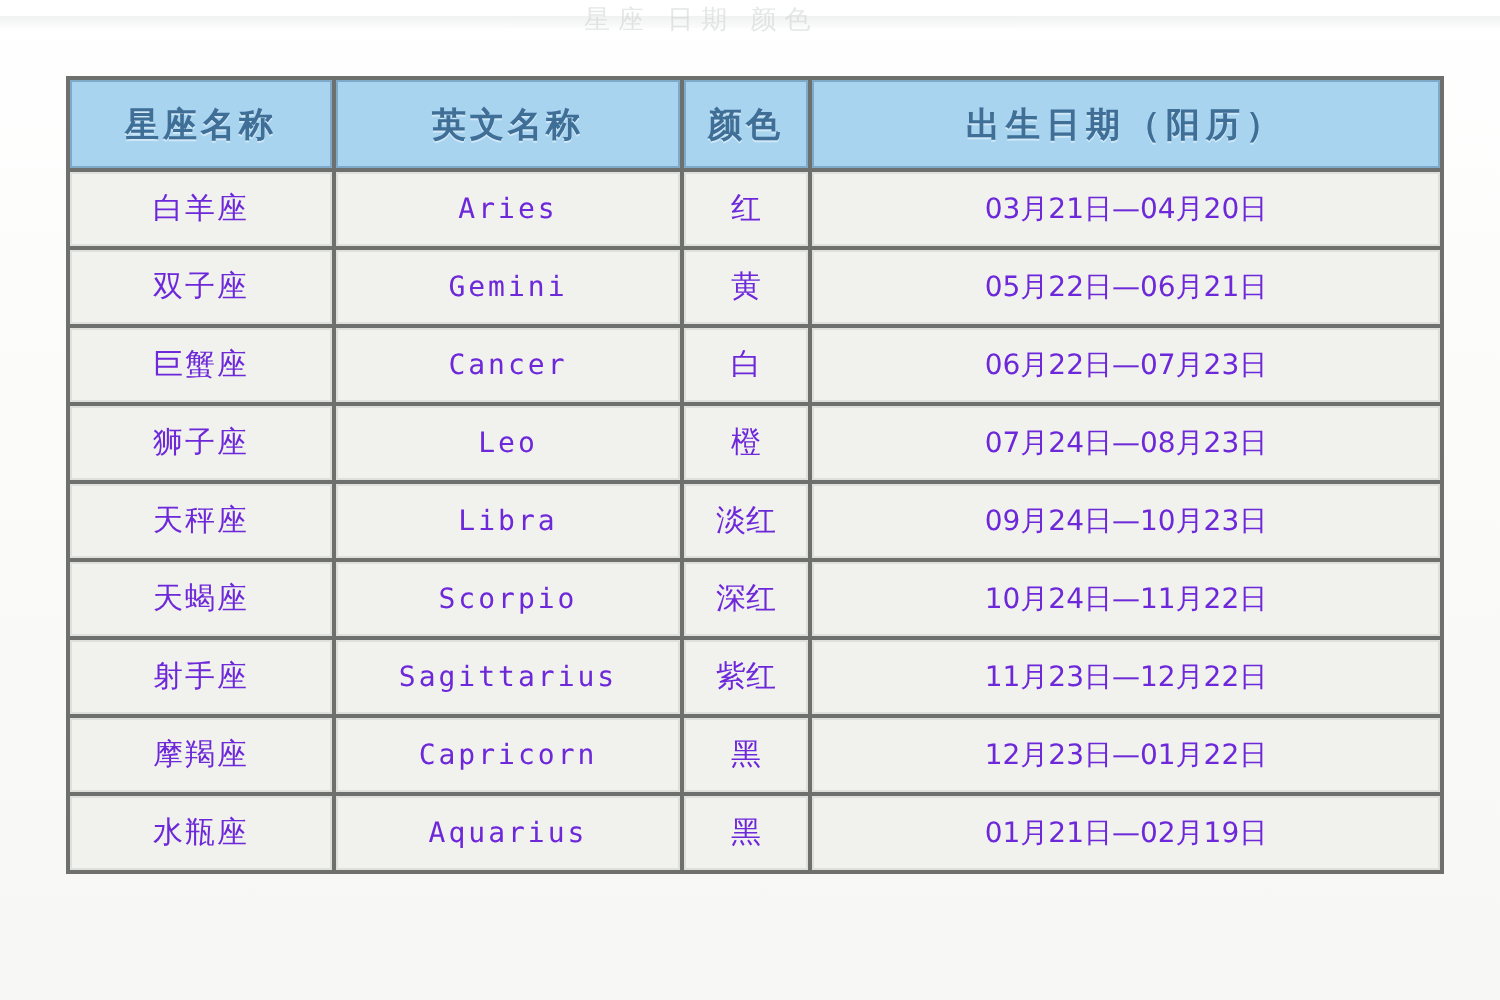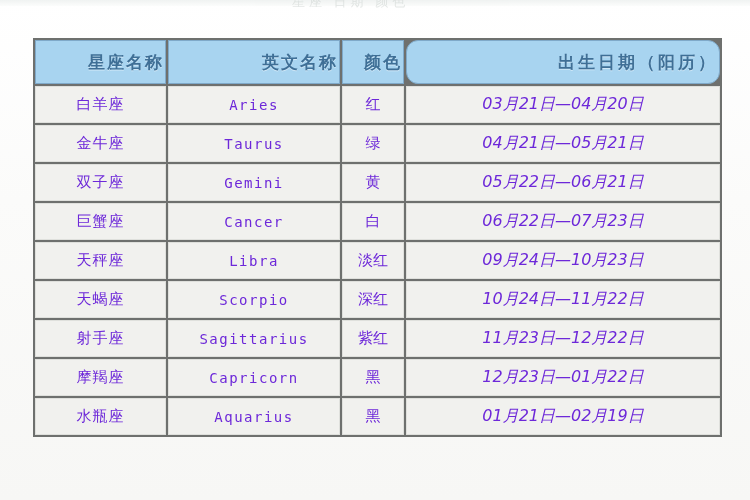--- a/index.html
+++ b/index.html
@@ -18,21 +18,21 @@
     position: relative;
     width: 750px;
     height: 500px;
     background: linear-gradient(180deg, #ffffff 0%, #fbfbfa 40%, #f7f7f5 100%);
     overflow: hidden;
   }
 
   
   .top-sliver {
     position: absolute;
-    top: 0;
+    top: 8px;
     left: 0;
     width: 750px;
     height: 6px;
     background: linear-gradient(180deg, #eef1f0 0%, #f6f8f7 60%, #fbfcfb 100%);
     opacity: 0.9;
   }
   .top-sliver .ghost {
     position: absolute;
     top: -7px;
     left: 292px;
@@ -63,27 +63,27 @@
   table.zodiac col.c-color { width: 62px;  }
   table.zodiac col.c-date  { width: 314px; }
 
   thead th {
     height: 40px;
     background: #a8d4f0;
     color: #3f6f96;
     font-size: 17px;
     font-weight: bold;
     letter-spacing: 2px;
-    text-align: right;
+    text-align: center;
     vertical-align: middle;
     border: 1px solid #7fa9c9;
     text-shadow: 0 1px 0 rgba(255,255,255,0.45);
     font-family: "DejaVu Sans", "Liberation Sans", sans-serif;
   }
-  thead th.th-date { letter-spacing: 3px; border-radius: 12px; }
+  thead th.th-date { letter-spacing: 3px; }
 
   tbody td {
     height: 33px;
     background: #f1f1ee;
     color: #6d28d9;
     font-size: 15px;
     text-align: center;
     vertical-align: middle;
     border: 1px solid #dfe0dc;
     font-family: "DejaVu Sans", "Liberation Sans", sans-serif;
@@ -91,23 +91,22 @@
   }
 
   tbody td.cell-en {
     font-family: "DejaVu Sans Mono", "Liberation Mono", monospace;
     font-size: 14px;
     letter-spacing: 1.5px;
   }
 
   tbody td.cell-date {
     font-family: "DejaVu Sans", "Liberation Sans", sans-serif;
-    font-size: 16px;
+    font-size: 14px;
     letter-spacing: 0px;
-    font-style: italic;
   }
 
   tbody td.cell-color {
     letter-spacing: 0px;
   }
 </style>
 </head>
 <body>
 
 <div id="page">
@@ -133,36 +132,36 @@
         </tr>
       </thead>
       <tbody id="table-body">
           <tr>
             <td class="cell-name">白羊座</td>
             <td class="cell-en">Aries</td>
             <td class="cell-color">红</td>
             <td class="cell-date">03月21日—04月20日</td>
           </tr>
           <tr>
-            <td class="cell-name">金牛座</td>
-            <td class="cell-en">Taurus</td>
-            <td class="cell-color">绿</td>
-            <td class="cell-date">04月21日—05月21日</td>
-          </tr>
-          <tr>
             <td class="cell-name">双子座</td>
             <td class="cell-en">Gemini</td>
             <td class="cell-color">黄</td>
             <td class="cell-date">05月22日—06月21日</td>
           </tr>
           <tr>
             <td class="cell-name">巨蟹座</td>
             <td class="cell-en">Cancer</td>
             <td class="cell-color">白</td>
             <td class="cell-date">06月22日—07月23日</td>
+          </tr>
+          <tr>
+            <td class="cell-name">狮子座</td>
+            <td class="cell-en">Leo</td>
+            <td class="cell-color">橙</td>
+            <td class="cell-date">07月24日—08月23日</td>
           </tr>
           <tr>
             <td class="cell-name">天秤座</td>
             <td class="cell-en">Libra</td>
             <td class="cell-color">淡红</td>
             <td class="cell-date">09月24日—10月23日</td>
           </tr>
           <tr>
             <td class="cell-name">天蝎座</td>
             <td class="cell-en">Scorpio</td>

